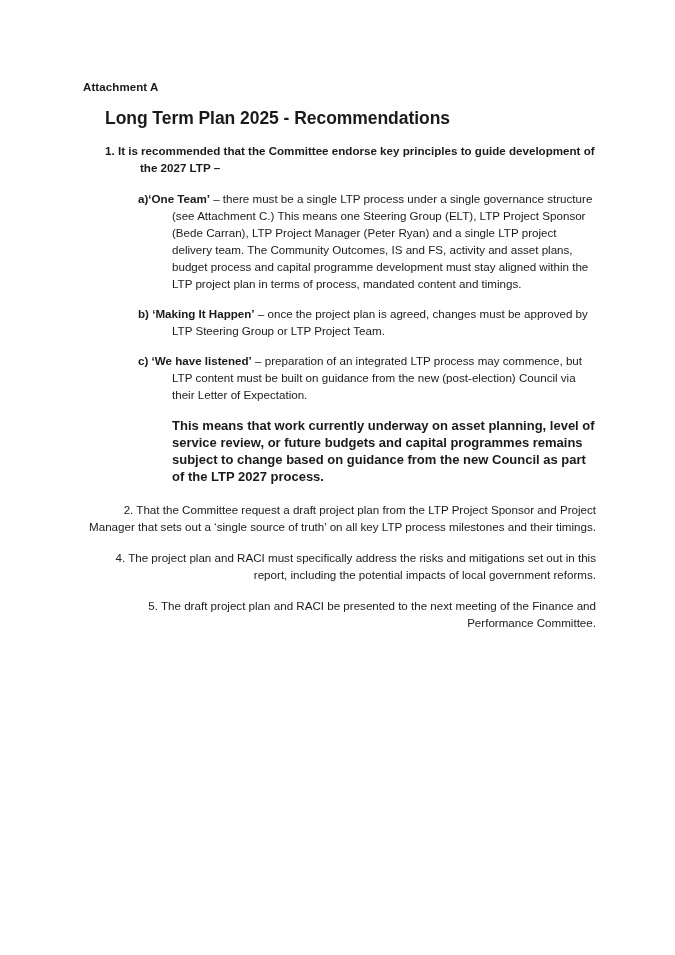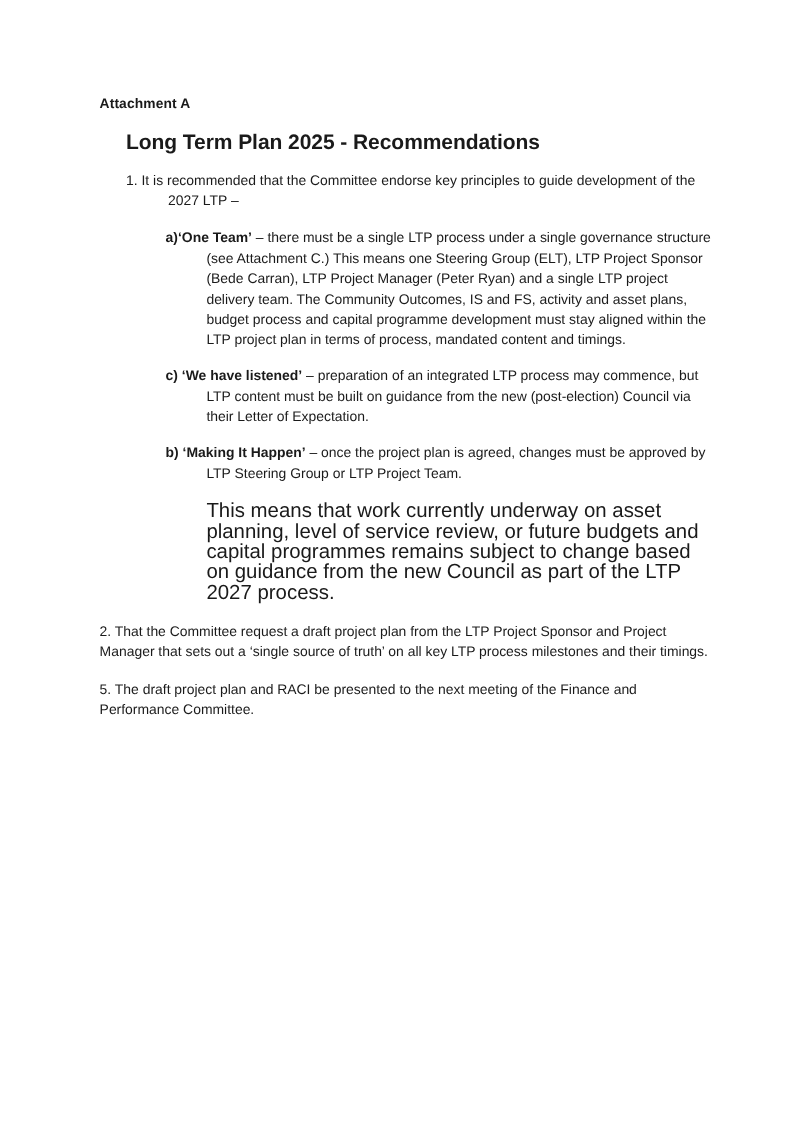--- a/index.html
+++ b/index.html
@@ -50,20 +50,21 @@
   }
 
   
   .rec-one {
     margin-left: 22px;
     padding-left: 35px;
     text-indent: -35px;
     font-size: 11.6px;
     line-height: 17px;
     margin-bottom: 14px;
+    font-weight: bold;
   }
 
   
   .letter-list {
     margin-left: 55px;
     width: 458px;
   }
 
   .letter-item {
     padding-left: 34px;
@@ -77,33 +78,34 @@
     font-weight: bold;
   }
 
   .letter-item .term {
     font-weight: bold;
   }
 
   .emphasis-note {
     margin-left: 89px;
     width: 424px;
-    font-size: 17px;
-    font-weight: normal;
+    font-size: 13px;
+    font-weight: bold;
     line-height: 17px;
     margin-top: 14px;
     margin-bottom: 16px;
   }
 
   
   .rec-flat {
     font-size: 11.6px;
     line-height: 17px;
     margin-bottom: 14px;
     width: 513px;
+    text-align: right;
   }
   .rec-flat:last-child {
     margin-bottom: 0;
   }
 </style>
 </head>
 <body>
 
 <div class="page">
   <div class="doc">
@@ -116,28 +118,29 @@
       <span>1.</span><span>&nbsp;</span><span>It is recommended that the Committee endorse key principles to guide development of the 2027 LTP –</span>
     </p>
 
     <div class="letter-list">
 
       <p class="letter-item">
         <span class="marker">a)</span><span class="term">‘One Team’</span><span> – there must be a single LTP process under a single governance structure (see Attachment C.) This means one Steering Group (ELT), LTP Project Sponsor (Bede Carran), LTP Project Manager (Peter Ryan) and a single LTP project delivery team. The Community Outcomes, IS and FS, activity and asset plans, budget process and capital programme development must stay aligned within the LTP project plan in terms of process, mandated content and timings.</span>
       </p>
 
       <p class="letter-item">
-        <span class="marker">c) </span><span class="term">‘We have listened’</span><span> – preparation of an integrated LTP process may commence, but LTP content must be built on guidance from the new (post-election) Council via their Letter of Expectation.</span>
+        <span class="marker">b) </span><span class="term">‘Making It Happen’</span><span> – once the project plan is agreed, changes must be approved by LTP Steering Group or LTP Project Team.</span>
       </p>
 
       <p class="letter-item">
-        <span class="marker">b) </span><span class="term">‘Making It Happen’</span><span> – once the project plan is agreed, changes must be approved by LTP Steering Group or LTP Project Team.</span>
+        <span class="marker">c) </span><span class="term">‘We have listened’</span><span> – preparation of an integrated LTP process may commence, but LTP content must be built on guidance from the new (post-election) Council via their Letter of Expectation.</span>
       </p>
 
     </div>
 
     <p class="emphasis-note">This means that work currently underway on asset planning, level of service review, or future budgets and capital programmes remains subject to change based on guidance from the new Council as part of the LTP 2027 process.</p>
 
     <p class="rec-flat">2. That the Committee request a draft project plan from the LTP Project Sponsor and Project Manager that sets out a ‘single source of truth’ on all key LTP process milestones and their timings.</p>
+    <p class="rec-flat">4. The project plan and RACI must specifically address the risks and mitigations set out in this report, including the potential impacts of local government reforms.</p>
     <p class="rec-flat">5. The draft project plan and RACI be presented to the next meeting of the Finance and Performance Committee.</p>
 
   </div>
 </div>
 
 </body></html>

